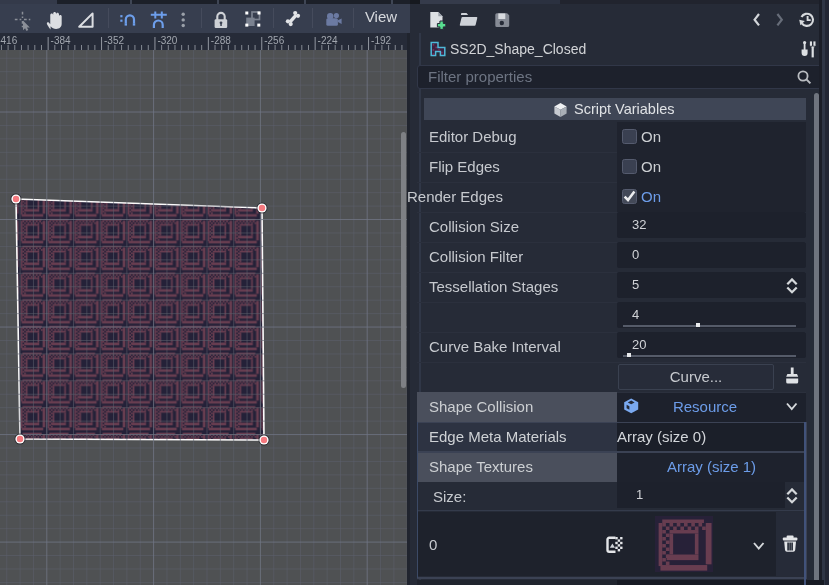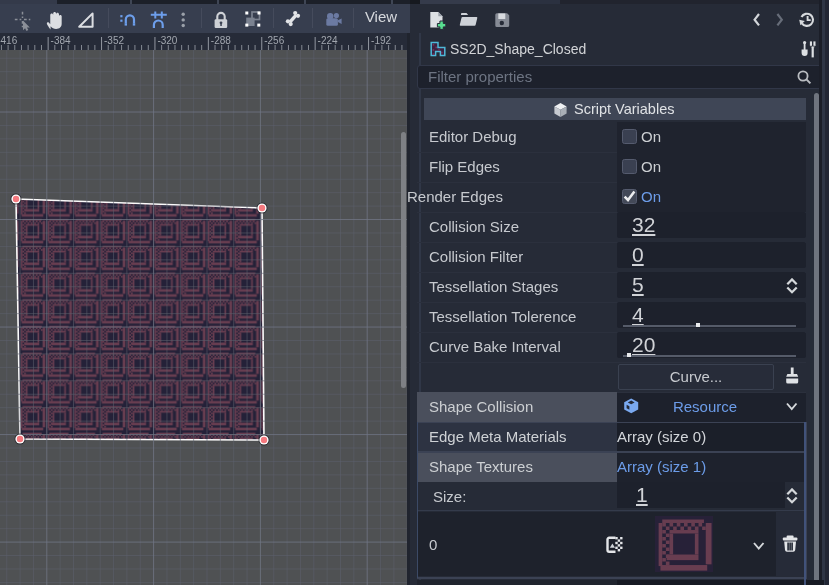--- a/index.html
+++ b/index.html
@@ -1,19 +1,19 @@
 <!DOCTYPE html>
 <html><head><meta charset="utf-8">
 <style>
 html,body{margin:0;padding:0;background:#262b37;}
 body{width:829px;height:585px;overflow:hidden;position:relative;
  font-family:"Liberation Sans",sans-serif;-webkit-font-smoothing:antialiased;}
 .a{position:absolute;}
 .lbl{position:absolute;color:rgba(200,203,208,0.99);font-size:15px;line-height:30px;white-space:nowrap;}
-.val{position:absolute;color:rgba(211,214,218,0.99);font-size:21px;line-height:26px;white-space:nowrap;text-decoration:underline;}
+.val{position:absolute;color:rgba(211,214,218,0.99);font-size:13px;line-height:26px;white-space:nowrap;}
 .sep{position:absolute;top:8px;width:1px;height:20px;background:#454b5c;}
 .rowline{position:absolute;left:417px;width:389px;height:1px;background:#2b303d;}
 .field{position:absolute;left:617px;width:189px;height:26px;background:#1d212c;border-radius:2px;}
 .colbg{position:absolute;left:617px;width:189px;height:30px;background:#1f232e;}
 .cb{position:absolute;left:622px;width:13px;height:13px;background:#3a4051;
  border:1px solid #555b6e;border-radius:2.5px;}
 </style></head>
 <body>
 <div style="position:absolute;left:0;top:0;width:829px;height:585px;filter:blur(0px)">
 
@@ -289,21 +289,20 @@
  <div class="val" style="left:632px;top:242px">0</div>
 
  <div class="lbl" style="left:429px;top:272px">Tessellation Stages</div>
  <div class="field" style="top:272px"></div>
  <div class="val" style="left:632px;top:272px">5</div>
  <svg class="a" style="left:786px;top:278px" width="13" height="17">
   <path d="M1.3,6.2 L6,1.4 L10.7,6.2" fill="none" stroke="#d5d8db" stroke-width="2.2"></path>
   <path d="M1.3,9.4 L6,14.2 L10.7,9.4" fill="none" stroke="#d5d8db" stroke-width="2.2"></path>
  </svg>
 
- <div class="lbl" style="left:429px;top:302px">Tessellation Tolerence</div>
  <div class="field" style="top:302px"></div>
  <div class="val" style="left:632px;top:302px">4</div>
  <div class="a" style="left:623px;top:325px;width:173px;height:1.5px;background:#555b69"></div>
  <div class="a" style="left:695.5px;top:323px;width:4px;height:4px;background:#e8eaec"></div>
 
  <div class="lbl" style="left:429px;top:332px">Curve Bake Interval</div>
  <div class="field" style="top:332px"></div>
  <div class="val" style="left:632px;top:332px">20</div>
  <div class="a" style="left:623px;top:355px;width:173px;height:1.5px;background:#555b69"></div>
  <div class="a" style="left:627px;top:353px;width:4px;height:4px;background:#e8eaec"></div>
@@ -339,21 +338,21 @@
  <div class="lbl" style="left:429px;top:422px;color:rgba(208,211,215,0.99)">Edge Meta Materials</div>
  <div class="a" style="left:617px;top:422px;width:216px;height:30px;line-height:30px;
    font-size:15px;color:rgba(214,217,221,0.99);">Array (size 0)</div>
 
  <div class="a" style="left:417px;top:452px;width:390px;height:126px;border:1px solid #3b4254;
    box-sizing:border-box;background:#262b37"></div>
  <div class="a" style="left:418px;top:453px;width:199px;height:29px;background:#4a4f5c"></div>
  <div class="lbl" style="left:429px;top:452px;color:rgba(206,209,213,0.99)">Shape Textures</div>
  <div class="a" style="left:617px;top:453px;width:189px;height:29px;background:#1e222d"></div>
  <div class="a" style="left:617px;top:452px;width:189px;height:30px;line-height:30px;
-   font-size:15px;color:rgba(109,158,235,0.99);text-align:left">Array (size 1)</div>
+   font-size:15px;color:rgba(109,158,235,0.99);text-align:center">Array (size 1)</div>
 
  <div class="lbl" style="left:433px;top:482px">Size:</div>
  <div class="a" style="left:617px;top:482px;width:168px;height:26px;background:#1d212c"></div>
  <div class="val" style="left:636px;top:482px">1</div>
  <svg class="a" style="left:786px;top:488px" width="13" height="17">
   <path d="M1.3,6.2 L6,1.4 L10.7,6.2" fill="none" stroke="#d5d8db" stroke-width="2.2"></path>
   <path d="M1.3,9.4 L6,14.2 L10.7,9.4" fill="none" stroke="#d5d8db" stroke-width="2.2"></path>
  </svg>
  <div class="a" style="left:418px;top:510px;width:388px;height:1px;background:#343b4b"></div>
 

